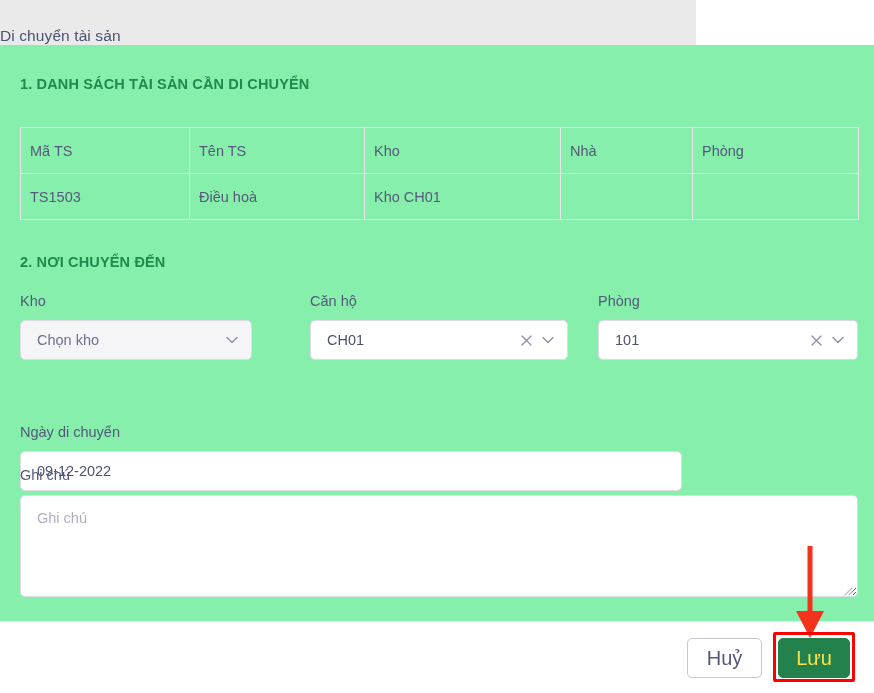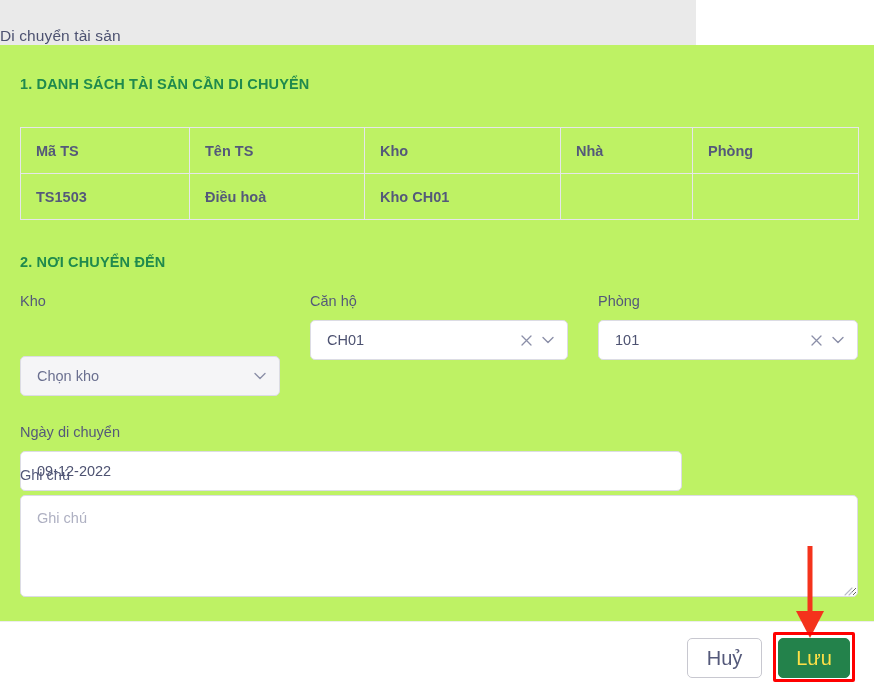--- a/index.html
+++ b/index.html
@@ -32,21 +32,21 @@
     color: #4d5271;
     letter-spacing: 0.1px;
   }
 
   
   .modal-body {
     position: absolute;
     left: 0; top: 45px;
     width: 874px;
     height: 576px;
-    background: #bef264;
+    background: #86efac;
   }
 
   .section-title {
     position: absolute;
     left: 20px;
     font-size: 14.5px;
     font-weight: bold;
     color: #1f8a4d;
     letter-spacing: 0.15px;
   }
@@ -58,24 +58,24 @@
     position: absolute;
     left: 20px;
     top: 82px;
     width: 838px;
     border-collapse: collapse;
     table-layout: fixed;
   }
   .asset-table th, .asset-table td {
     border: 1px solid #e6e6ea;
     text-align: left;
-    font-weight: bold;
+    font-weight: normal;
     font-size: 14.5px;
     color: #54597a;
-    padding: 0 0 0 15px;
+    padding: 0 0 0 9px;
     height: 46px;
     vertical-align: middle;
   }
   .col-ma   { width: 169px; }
   .col-ten  { width: 175px; }
   .col-kho  { width: 196px; }
   .col-nha  { width: 132px; margin-left: 48px; }
   .col-phong{ width: 166px; }
 
   
@@ -112,21 +112,21 @@
     justify-content: center;
     flex: 0 0 auto;
   }
   .icon-btn svg { display: block; }
   .pad-r { padding-right: 8px; }
 
   
   .lbl-kho     { left: 20px;  top: 248px; }
   .lbl-canho   { left: 310px; top: 248px; }
   .lbl-phong   { left: 598px; top: 248px; }
-  .ctl-kho     { left: 20px;  top: 275px; width: 260px; margin-top: 36px; }
+  .ctl-kho     { left: 20px;  top: 275px; width: 232px; }
   .ctl-canho   { left: 310px; top: 275px; width: 258px; }
   .ctl-phong   { left: 598px; top: 275px; width: 260px; }
 
   
   .lbl-date    { left: 20px;  top: 379px; }
   .ctl-date    { left: 20px;  top: 363px; width: 662px; align-items: center; }
 
   
   .lbl-note    { left: 20px;  top: 422px; }
 

